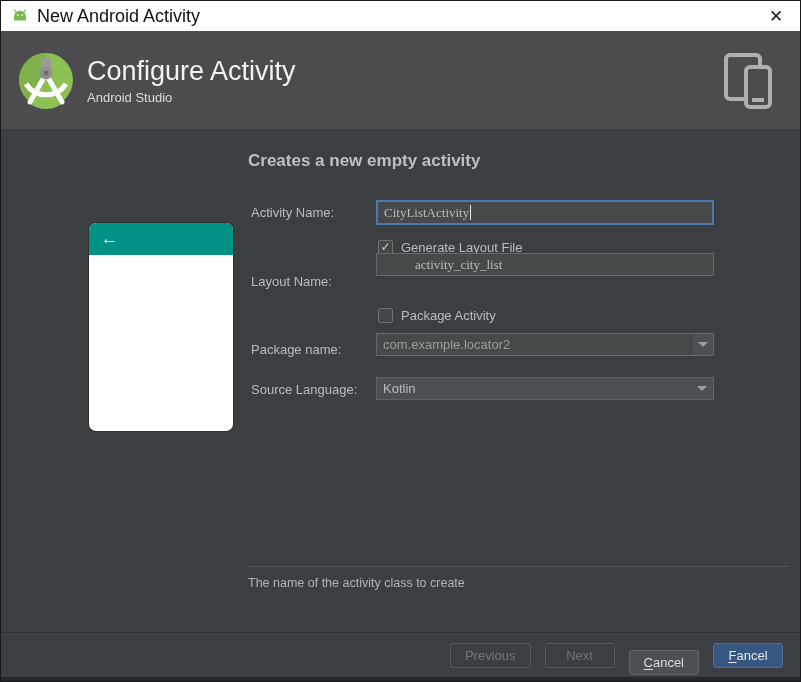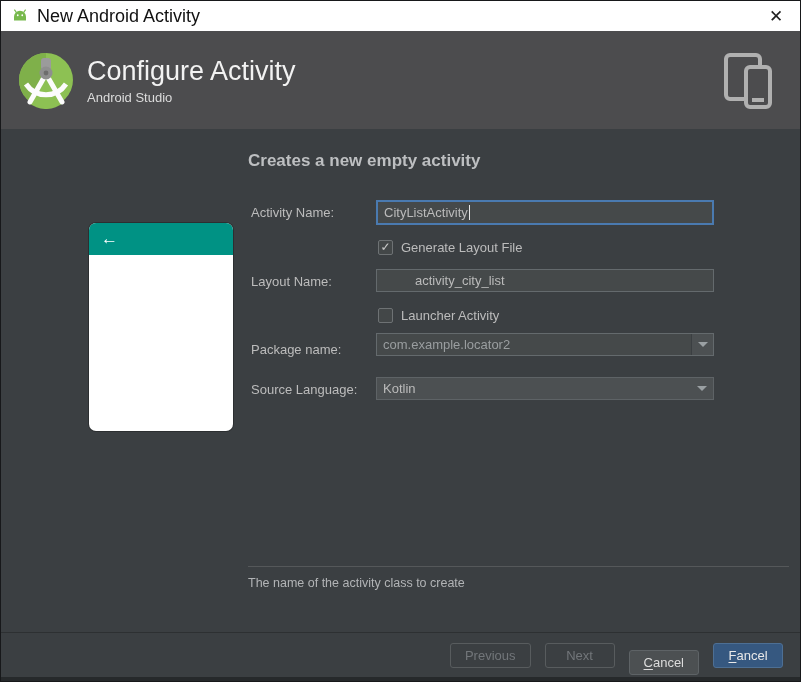--- a/index.html
+++ b/index.html
@@ -31,21 +31,21 @@
   
   .preview { position:absolute; left:88px; top:94px; width:144px; height:208px; background:#ffffff;
              border-radius:7px; overflow:hidden; box-shadow:0 0 0 1px rgba(0,0,0,0.25); }
   .preview-appbar { height:32px; background:#009284; color:#ffffff; display:flex; align-items:center; padding-left:12px; }
   .preview-back { font-size:17px; font-weight:bold; }
 
   
   .form-label { position:absolute; left:250px; font-size:13px; color:#bcbcbc; }
   .field { position:absolute; left:375px; width:338px; height:23px; background:#45494a;
            border:1px solid #646a6d; display:flex; align-items:center; padding:0 6px;
-           font-size:13px; color:#bbbbbb; }
+           font-size:13px; color:#bbbbbb;font-family:Liberation Serif, serif; }
   .field.focused { height:25px; border:2px solid #4a7ab0; background:#45494a; }
   .caret { display:inline-block; width:1px; height:15px; background:#e8e8e8; margin-left:1px; }
 
   .checkbox-row { position:absolute; left:377px; display:flex; align-items:center; height:16px; }
   .checkbox { width:15px; height:15px; background:#434748; border:1px solid #6e7274; border-radius:2px;
               display:flex; align-items:center; justify-content:center; color:#cbcbcb; font-size:12px;
               line-height:1; cursor:pointer; }
   .checkbox-label { font-size:13px; color:#bcbcbc; margin-left:8px; }
 
   .combo { position:absolute; left:375px; width:338px; height:23px; display:flex; align-items:stretch;
@@ -130,27 +130,27 @@
       <span>CityListActivity</span>
         <span class="caret"></span>
     </div>
 
     <div class="checkbox-row" style="top:110px;">
       <span class="checkbox">✓</span>
       <span class="checkbox-label">Generate Layout File</span>
     </div>
 
     <div class="form-label" style="top:145px;">Layout Name:</div>
-    <div class="field" style="top:140px;padding-left:38px;">
+    <div class="field" style="top:124px;padding-left:38px;">
       <span>activity_city_list</span>
     </div>
 
     <div class="checkbox-row" style="top:178px;">
       <span class="checkbox"></span>
-      <span class="checkbox-label">Launcher Activity</span>
+      <span class="checkbox-label">Package Activity</span>
     </div>
 
     <div class="form-label" style="top:213px;">Package name:</div>
     <div class="combo editable" style="top:204px;">
       <span class="combo-text">com.example.locator2</span>
       <span class="combo-arrow">
         <span class="arrow-down"></span>
       </span>
     </div>
 

